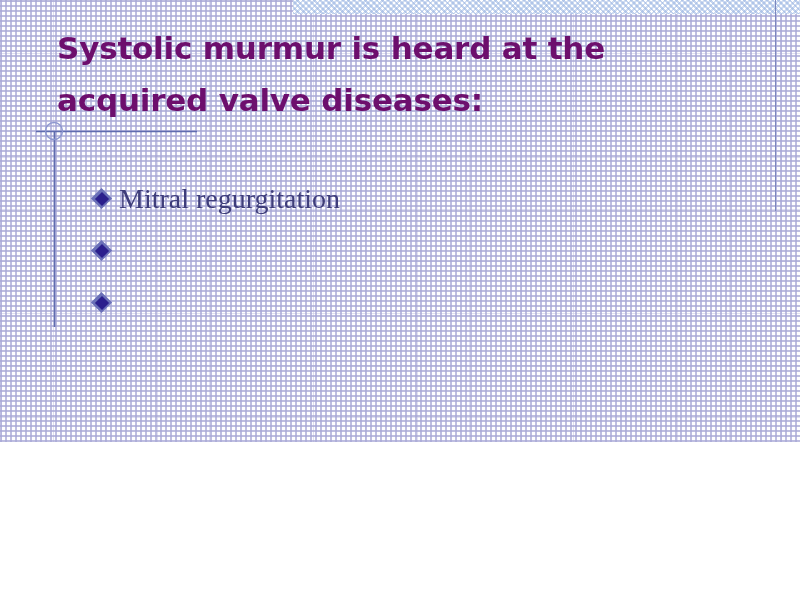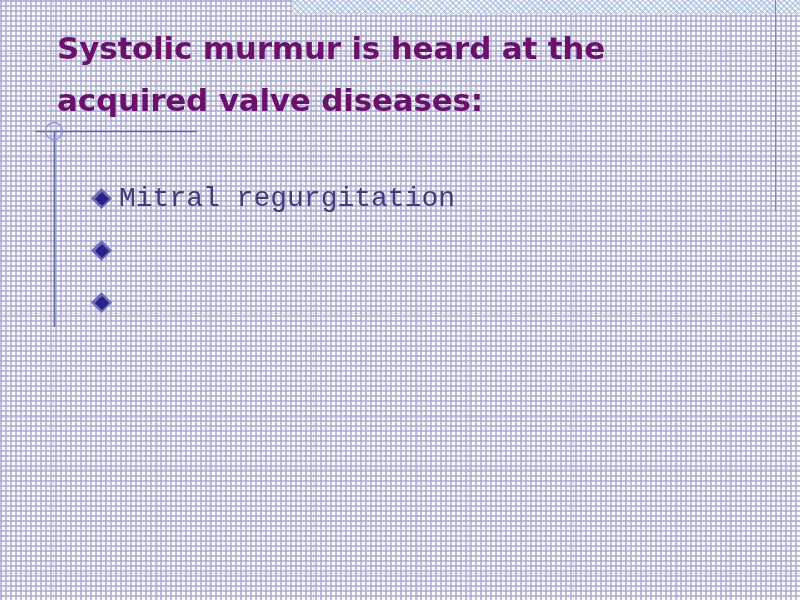--- a/index.html
+++ b/index.html
@@ -10,21 +10,21 @@
     width: 800px;
     height: 600px;
     overflow: hidden;
     font-family: "Liberation Sans", sans-serif;
     background: #ffffff;
   }
 
   #slide {
     position: relative;
     width: 800px;
-    height: 600px;
+    height: 442px;
     background-color: #fefeff;
     overflow: hidden;
   }
 
   
   .grid-layer {
     position: absolute;
     inset: 0;
     pointer-events: none;
   }
@@ -145,21 +145,21 @@
     position: absolute;
     left: 5.5px;
     top: 5.5px;
     width: 10px;
     height: 10px;
     background-color: #2b1f8c;
     transform: rotate(45deg);
   }
   .bullet-text {
     color: #3e3d7a;
-    font-family: Liberation Mono, monospace;
+    font-family: Liberation Serif, serif;
     font-weight: normal;
     font-size: 28px;
     line-height: 32px;
     white-space: nowrap;
   }
 </style>
 </head>
 <body>
 
 <div id="slide">

